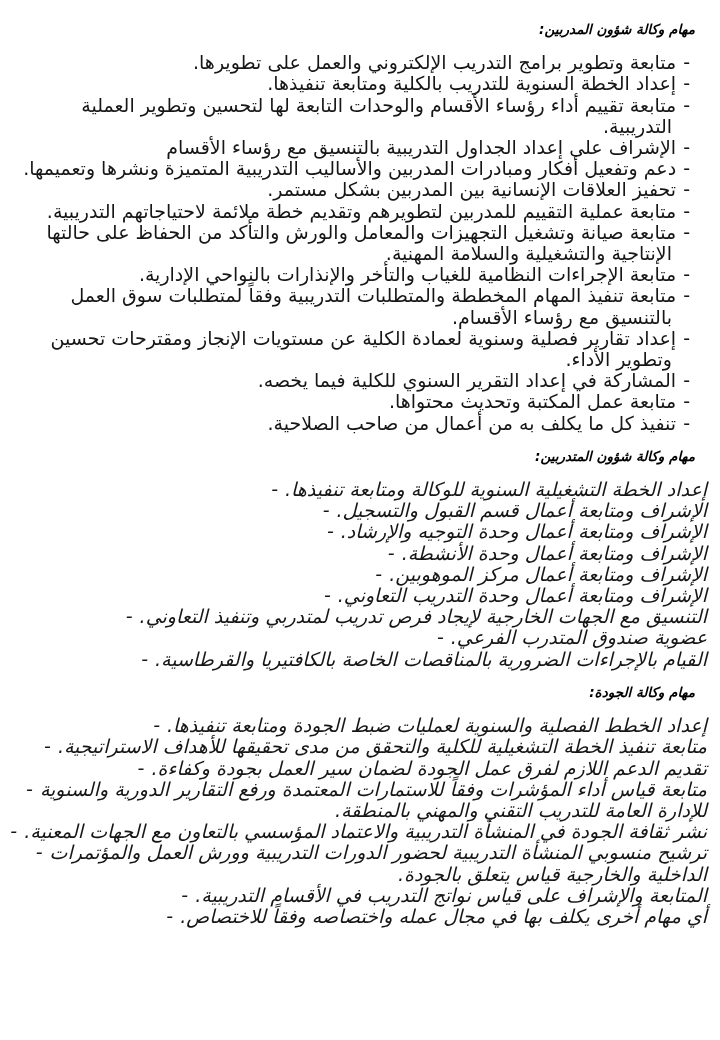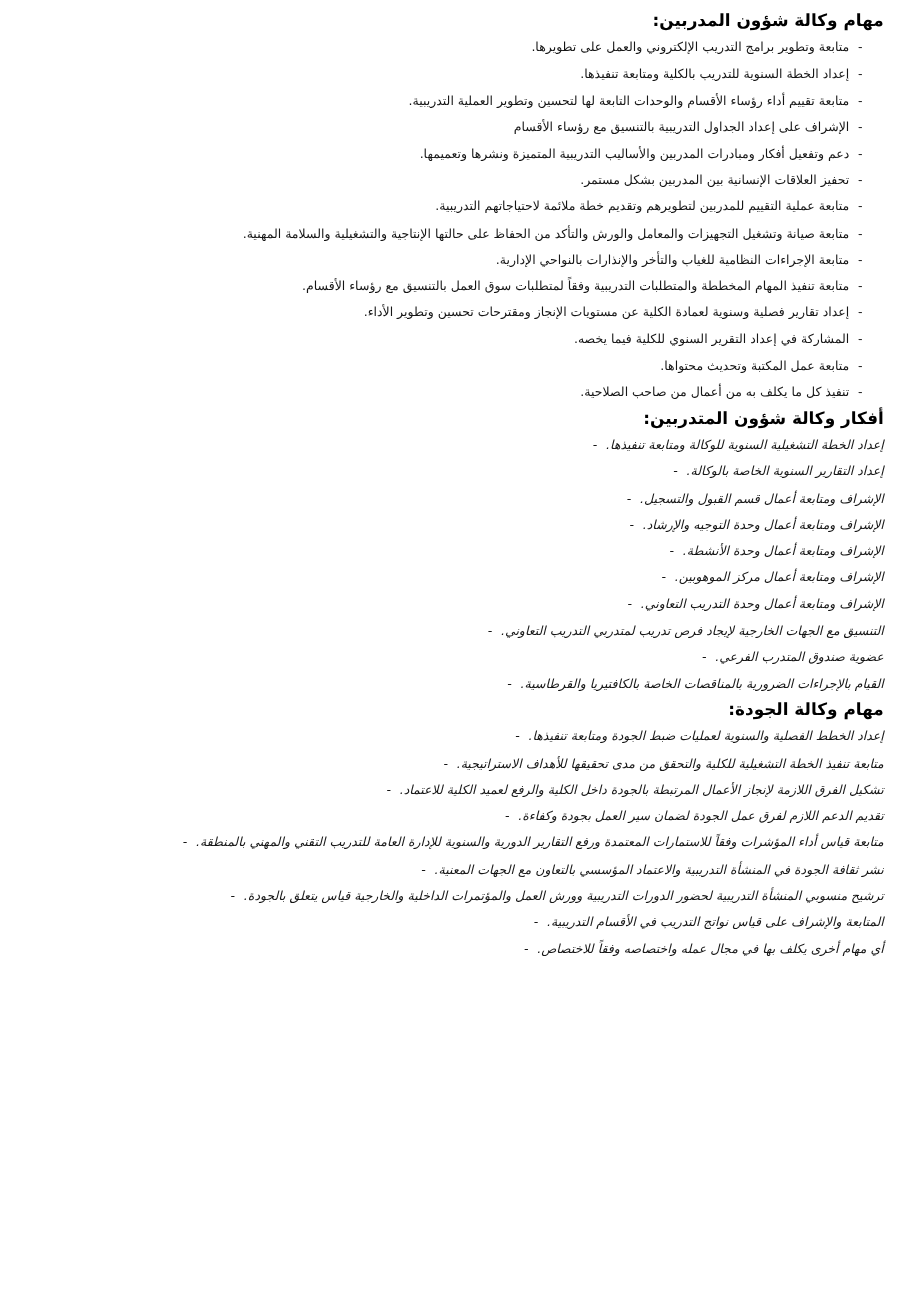--- a/index.html
+++ b/index.html
@@ -11,29 +11,30 @@
   body {
     font-family: "DejaVu Sans", sans-serif;
     color: #161616;
   }
   #doc {
     padding: 7px 13px 0 8px;
     box-sizing: border-box;
     width: 720px;
   }
   .section-title {
-    margin: 0;
+    margin: 12px;
     direction: rtl;
     font-size: 13.5px;
     font-weight: bold;
     line-height: 21.2px;
     color: #000000;
+    font-style: italic;
   }
   .item {
-    font-size: 10px;
+    font-size: 19px;
     line-height: 21.2px;
   }
   
   .item.dash-right {
     direction: rtl;
     text-align: right;
     padding-right: 35px;
     text-indent: -18px;
   }
   .item.dash-right .dash { margin-left: 7px; }
@@ -108,29 +109,26 @@
     <span class="dash">-</span><span class="txt" dir="rtl">متابعة عمل المكتبة وتحديث محتواها.</span>
   </div>
 
   <div class="item dash-right">
     <span class="dash">-</span><span class="txt" dir="rtl">تنفيذ كل ما يكلف به من أعمال من صاحب الصلاحية.</span>
   </div>
 </div>
   </section>
 
   <section class="task-section">
-    <h2 class="section-title">أفكار وكالة شؤون المتدربين:</h2>
+    <h2 class="section-title">مهام وكالة شؤون المتدربين:</h2>
     <div class="items">
   <div class="item dash-left">
     <span class="dash">-</span><span class="txt" dir="rtl">إعداد الخطة التشغيلية السنوية للوكالة ومتابعة تنفيذها.</span>
   </div>
 
-  <div class="item dash-left">
-    <span class="dash">-</span><span class="txt" dir="rtl">إعداد التقارير السنوية الخاصة بالوكالة.</span>
-  </div>
 
   <div class="item dash-left">
     <span class="dash">-</span><span class="txt" dir="rtl">الإشراف ومتابعة أعمال قسم القبول والتسجيل.</span>
   </div>
 
   <div class="item dash-left">
     <span class="dash">-</span><span class="txt" dir="rtl">الإشراف ومتابعة أعمال وحدة التوجيه والإرشاد.</span>
   </div>
 
   <div class="item dash-left">
@@ -139,21 +137,21 @@
 
   <div class="item dash-left">
     <span class="dash">-</span><span class="txt" dir="rtl">الإشراف ومتابعة أعمال مركز الموهوبين.</span>
   </div>
 
   <div class="item dash-left">
     <span class="dash">-</span><span class="txt" dir="rtl">الإشراف ومتابعة أعمال وحدة التدريب التعاوني.</span>
   </div>
 
   <div class="item dash-left">
-    <span class="dash">-</span><span class="txt" dir="rtl">التنسيق مع الجهات الخارجية لإيجاد فرص تدريب لمتدربي التدريب التعاوني.</span>
+    <span class="dash">-</span><span class="txt" dir="rtl">التنسيق مع الجهات الخارجية لإيجاد فرص تدريب لمتدربي وتنفيذ التعاوني.</span>
   </div>
 
   <div class="item dash-left">
     <span class="dash">-</span><span class="txt" dir="rtl">عضوية صندوق المتدرب الفرعي.</span>
   </div>
 
   <div class="item dash-left">
     <span class="dash">-</span><span class="txt" dir="rtl">القيام بالإجراءات الضرورية بالمناقصات الخاصة بالكافتيريا والقرطاسية.</span>
   </div>
 </div>
@@ -163,23 +161,20 @@
     <h2 class="section-title">مهام وكالة الجودة:</h2>
     <div class="items">
   <div class="item dash-left">
     <span class="dash">-</span><span class="txt" dir="rtl">إعداد الخطط الفصلية والسنوية لعمليات ضبط الجودة ومتابعة تنفيذها.</span>
   </div>
 
   <div class="item dash-left">
     <span class="dash">-</span><span class="txt" dir="rtl">متابعة تنفيذ الخطة التشغيلية للكلية والتحقق من مدى تحقيقها للأهداف الاستراتيجية.</span>
   </div>
 
-  <div class="item dash-left">
-    <span class="dash">-</span><span class="txt" dir="rtl">تشكيل الفرق اللازمة لإنجاز الأعمال المرتبطة بالجودة داخل الكلية والرفع لعميد الكلية للاعتماد.</span>
-  </div>
 
 
   <div class="item dash-left">
     <span class="dash">-</span><span class="txt" dir="rtl">تقديم الدعم اللازم لفرق عمل الجودة لضمان سير العمل بجودة وكفاءة.</span>
   </div>
 
   <div class="item dash-left">
     <span class="dash">-</span><span class="txt" dir="rtl">متابعة قياس أداء المؤشرات وفقاً للاستمارات المعتمدة ورفع التقارير الدورية والسنوية للإدارة العامة للتدريب التقني والمهني بالمنطقة.</span>
   </div>
 

